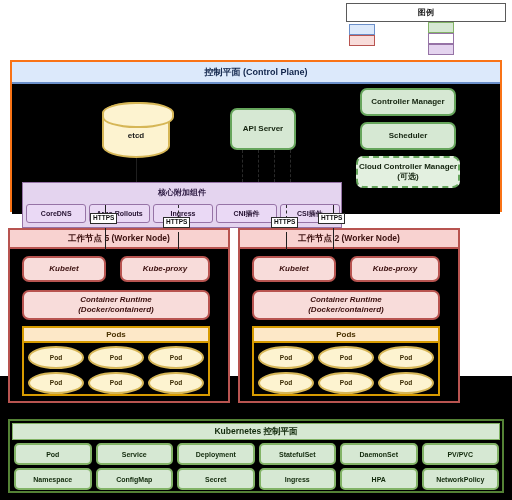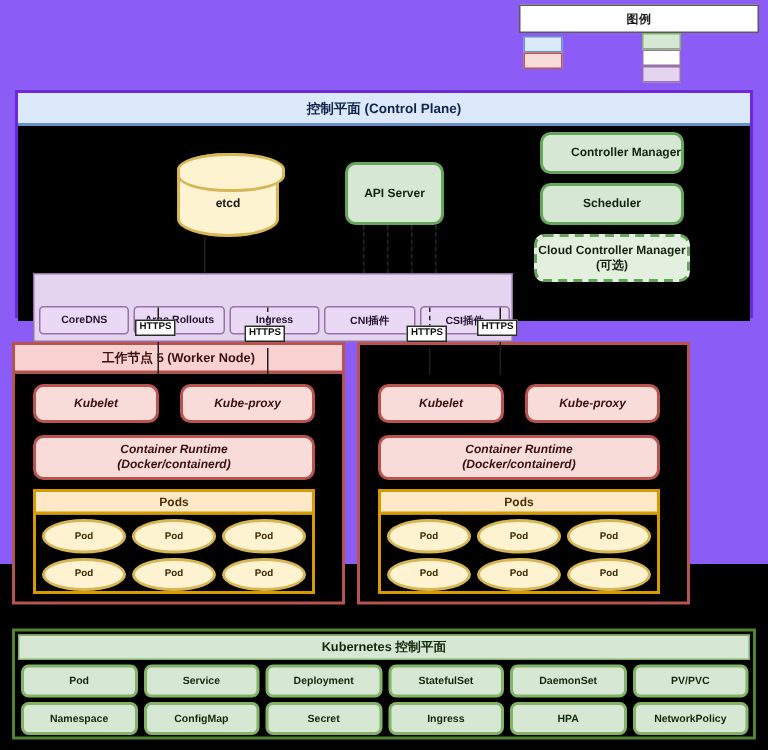--- a/index.html
+++ b/index.html
@@ -2,68 +2,68 @@
 <html><head>
 <meta charset="utf-8">
 <style>
   * { box-sizing: border-box; margin: 0; padding: 0; }
   html, body {
     width: 512px; height: 500px;
     background: #000000;
     font-family: "Liberation Sans", "DejaVu Sans", sans-serif;
     overflow: hidden;
   }
-  #canvas { position: relative; width: 512px; height: 376px; background: #8b5cf6; }
+  #canvas { position: relative; width: 512px; height: 376px; background: #ffffff; }
 
   
   #legend-box {
     position: absolute; left: 346px; top: 3px; width: 160px; height: 19px;
     background: #ffffff; border: 1px solid #5a5a5a;
     display: flex; align-items: center; justify-content: center;
   }
   #legend-title { font-size: 8px; color: #1a1a1a; font-weight: 700; letter-spacing: .3px; }
   .legend-swatches { position: absolute; display: flex; flex-direction: column; }
   .sw { width: 26px; height: 11px; border: 1px solid; }
   #legend-sw-left  { left: 349px; top: 24px; }
   #legend-sw-right { left: 428px; top: 22px; }
 
   
   #control-plane {
     position: absolute; left: 10px; top: 60px; width: 492px; height: 152px;
-    background: #dce9fb; border: 2px solid #6d28d9;
+    background: #dce9fb; border: 2px solid #f97316;
   }
   #cp-title-bar {
     position: absolute; left: 0; top: 0; width: 100%; height: 22px;
     background: #dce9fb; border-bottom: 2px solid #6b8fc9;
     display: flex; align-items: center; justify-content: center;
   }
   #cp-title { font-size: 9px; font-weight: 700; color: #10244a; }
   #cp-body { position: absolute; left: 0; top: 22px; width: 100%; height: 130px; background: #000; }
 
   
   #etcd {
     position: absolute; left: 90px; top: 18px; width: 68px; height: 56px;
     background: #fdf3d0; border: 2px solid #d6b656;
     border-radius: 34px / 12px;
-    display: flex; align-items: center; justify-content: center; margin-left: 16px;
+    display: flex; align-items: center; justify-content: center;
   }
   #etcd::before {
     content: ""; position: absolute; left: -2px; top: -2px; width: 68px; height: 22px;
     border: 2px solid #d6b656; border-radius: 34px / 11px; background: #fdf3d0;
   }
   #etcd-label { position: relative; z-index: 2; font-size: 8px; color: #1a1a1a; font-weight: 600; margin-top: 10px; }
 
   
   .green-box {
     position: absolute; background: #d6e8d3; border: 2px solid #66a55c;
     border-radius: 7px; display: flex; align-items: center; justify-content: center;
     text-align: center; font-size: 8px; color: #14240f; font-weight: 700; line-height: 1.2;
   }
   #api-server { left: 218px; top: 24px; width: 66px; height: 42px; }
-  #controller-manager { left: 348px; top: 4px; width: 96px; height: 28px; justify-content: flex-end; }
+  #controller-manager { left: 348px; top: 4px; width: 96px; height: 28px; }
   #scheduler { left: 348px; top: 38px; width: 96px; height: 28px; }
   #cloud-controller-manager {
     left: 344px; top: 72px; width: 104px; height: 32px;
     border-style: dashed; background: #e3f0e0;
   }
 
   
   #core-addons {
     position: absolute; left: 10px; top: 98px; width: 320px; height: 46px;
     background: #e4d4ef; border: 1px solid #9673a6;
@@ -207,20 +207,21 @@
         </span>
       </div>
 
       <div class="vline-dash" style="left:230px; top:66px; height:32px;"></div>
       <div class="vline-dash" style="left:246px; top:66px; height:32px;"></div>
       <div class="vline-dash" style="left:262px; top:66px; height:32px;"></div>
       <div class="vline-dash" style="left:278px; top:66px; height:32px;"></div>
       <div class="vline" style="left:124px; top:74px; height:24px;"></div>
 
       <div id="core-addons">
+        <div id="core-addons-title">核心附加组件</div>
         <div id="core-addons-row">
           <div class="addon-chip">CoreDNS</div>
           <div class="addon-chip">Argo Rollouts</div>
           <div class="addon-chip">Ingress</div>
           <div class="addon-chip">CNI插件</div>
           <div class="addon-chip">CSI插件</div>
         </div>
       </div>
     </div>
   </div>
@@ -260,20 +261,21 @@
         <div class="pod-ellipse">Pod</div>
         <div class="pod-ellipse">Pod</div>
         <div class="pod-ellipse">Pod</div>
         <div class="pod-ellipse">Pod</div>
         <div class="pod-ellipse">Pod</div>
       </div>
     </div>
   </div>
 
   <div class="worker-node" id="worker-node-2">
+    <div class="wn-title">工作节点 2 (Worker Node)</div>
     <div class="red-box kubelet">
       <span>Kubelet</span>
     </div>
     <div class="red-box kubeproxy">
       <span>Kube-proxy</span>
     </div>
     <div class="red-box runtime">
       <span>
         <span>Container Runtime</span><br>
         <span>(Docker/containerd)</span>

